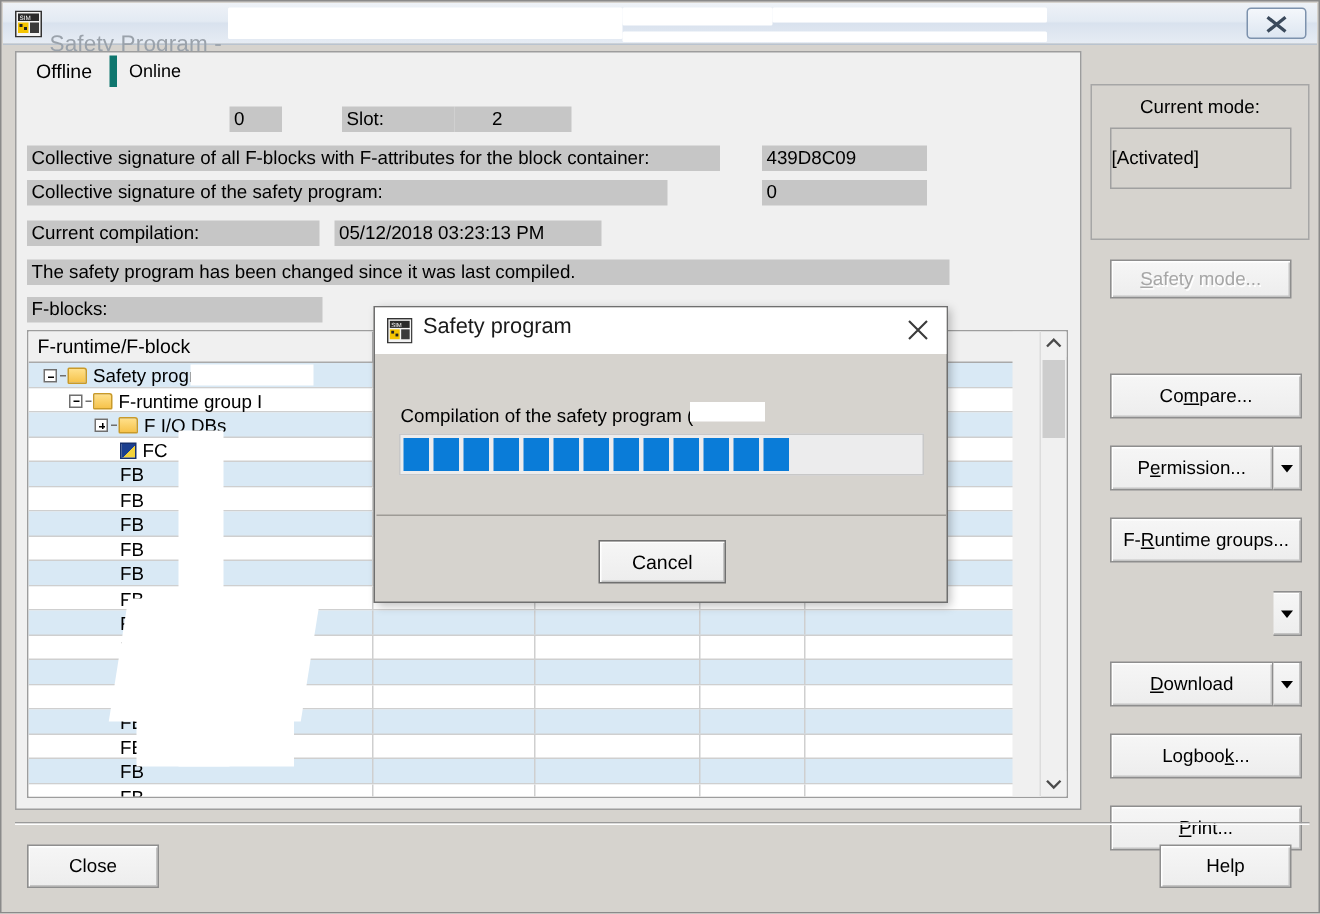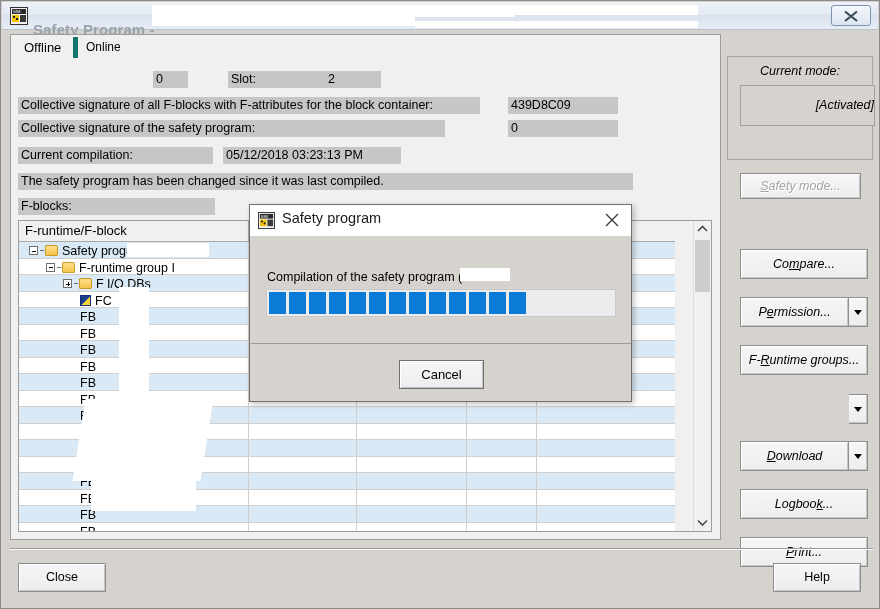--- a/index.html
+++ b/index.html
@@ -30,21 +30,20 @@
   .title-icon {
     position: absolute; left: 8px; top: 5px;
     width: 18px; height: 18px;
   }
   .title-text {
     position: absolute; left: 31px; top: 19px;
     font-size: 15px;
     color: #9aa2ab;
     white-space: nowrap;
     letter-spacing: .1px;
-    font-weight: bold;
   }
   .title-redact {
     position: absolute;
     background: #ffffff;
     border-radius: 1px;
   }
   .tb-close {
     position: absolute; right: 7px; top: 3px;
     width: 40px; height: 21px;
     background: linear-gradient(to bottom,#f4f7fb,#dde6f1);
@@ -215,40 +214,40 @@
     width: 15px; height: 52px;
     background: #cdcdcd;
   }
   .vs-gap {
     position:absolute; left: -19px; top:0; width:19px; height:310px; background:#f0f0f0;
   }
 
   
   .sidebar {
     position: absolute; left: 726px; top: 33px;
-    width: 146px; height: 506px; font-style: italic;
+    width: 146px; height: 506px;
   }
   .groupbox {
     position: absolute; left: 0; top: 22px;
     width: 146px; height: 104px;
     border: 1px solid #a6a6a6;
     box-sizing: border-box;
   }
   .gb-title {
     position: absolute; left: 0; top: 30px;
     width: 146px; text-align: center;
     font-size: 12.5px;
   }
   .modebox {
     position: absolute; left: 13px; top: 51px;
-    width: 135px; height: 41px;
+    width: 121px; height: 41px;
     border: 1px solid #a0a0a0;
     background: #d6d3ce;
     box-sizing: border-box;
-    text-align: right;
+    text-align: left;
     font-size: 12.5px;
     line-height: 38px;
   }
   .btn {
     position: absolute;
     background: linear-gradient(to bottom,#f6f6f6,#ededed);
     border: 1px solid #8e8e8e;
     box-shadow: inset 1px 1px 0 #ffffff, inset -1px -1px 0 #c4c4c4;
     box-sizing: border-box;
     text-align: center;

